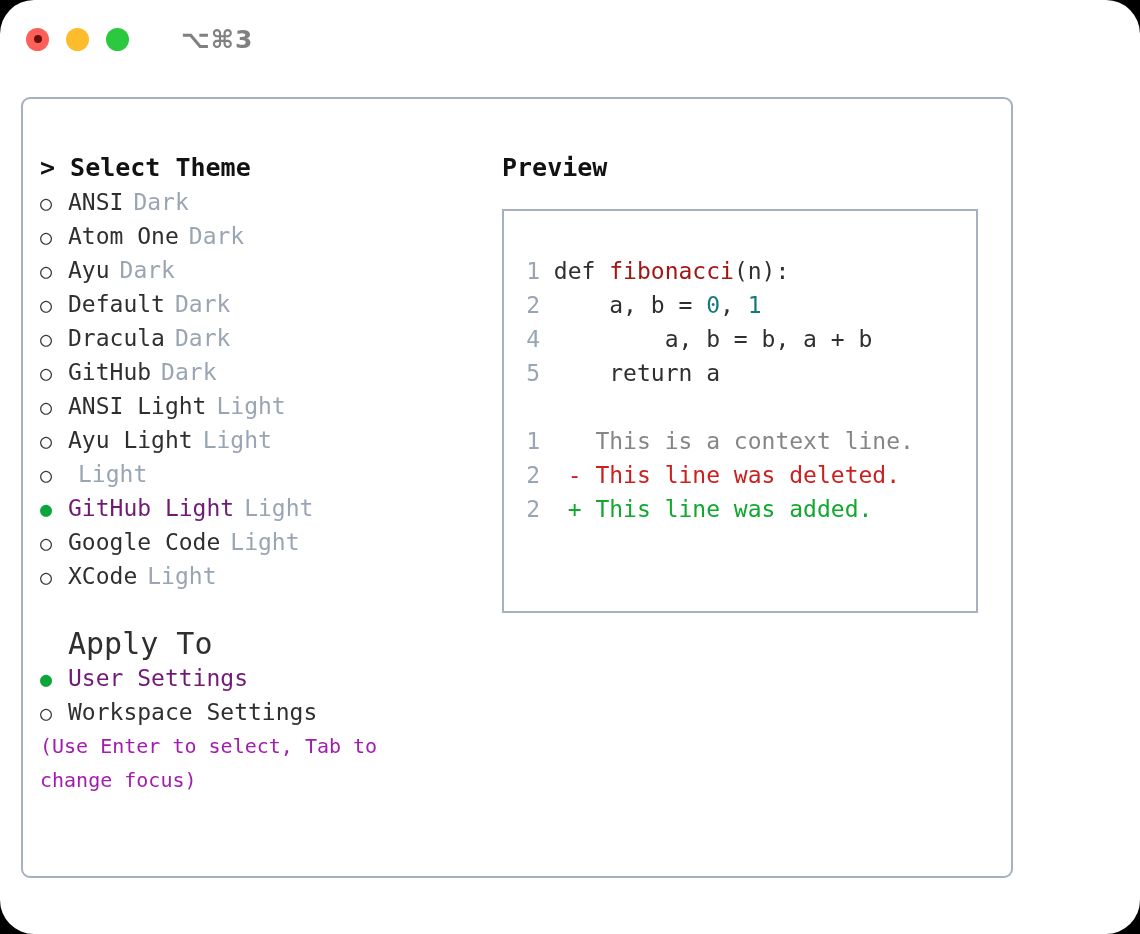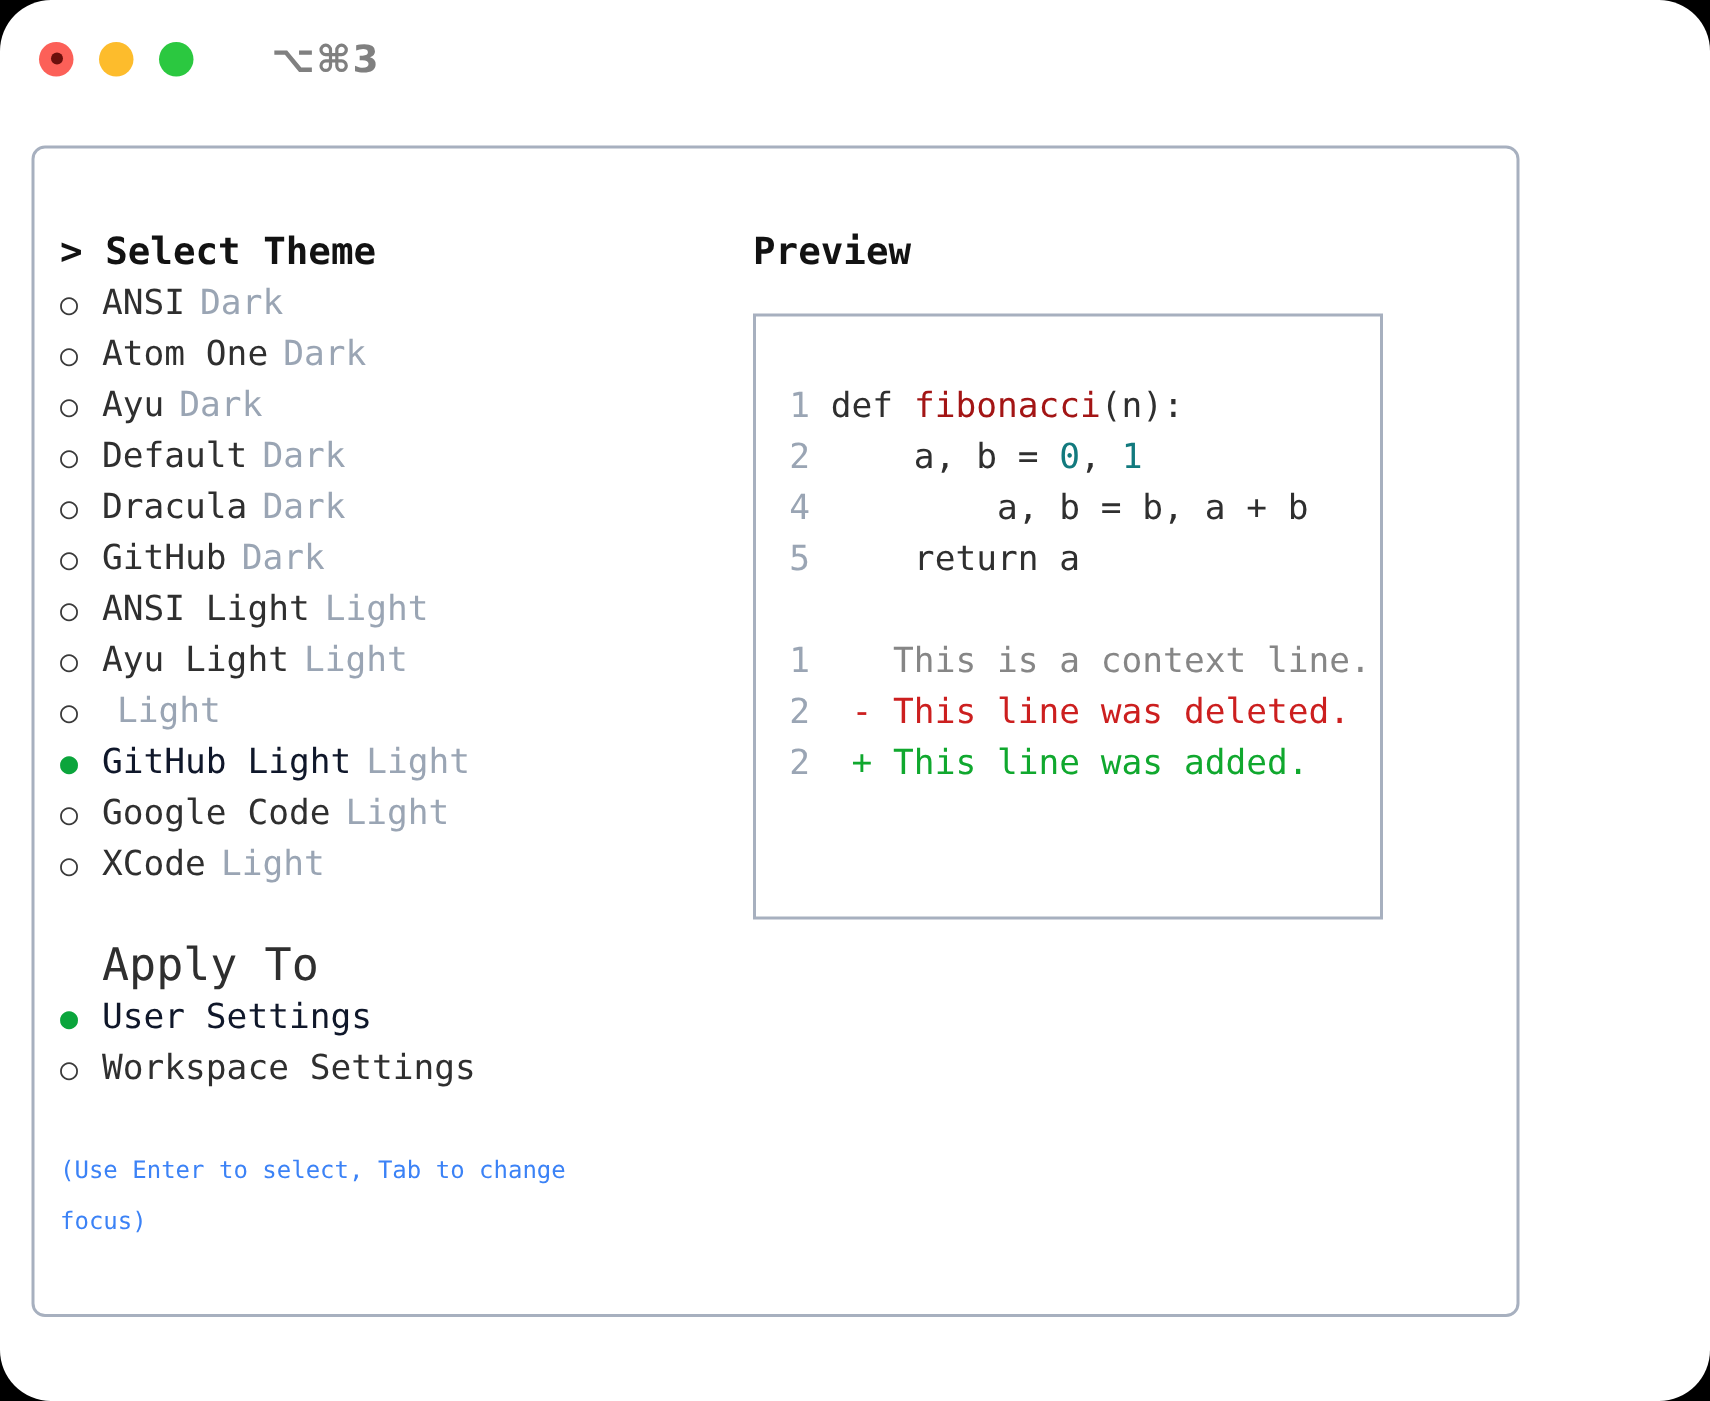--- a/index.html
+++ b/index.html
@@ -116,43 +116,42 @@
   }
   .marker {
     display: inline-block;
     width: 28px;
     flex: none;
     color: #3a3a3a;
     font-size: 20px;
   }
   .marker.sel { color: #0ba53c; }
   .theme-name { color: #2f2f2f; }
-  .theme-row.selected .theme-name { color: #0f172a; }
+  .theme-row.selected .theme-name { color: #701a75; }
   .theme-tag {
     color: #9aa5b4;
     margin-left: 10px;
   }
 
   .section-gap { height: 34px; }
 
   .apply-header {
     font-size: 30px;
     color: #2f2f2f;
     line-height: 34px;
     height: 34px;
     padding-left: 28px;
     white-space: pre;
     font-family: "DejaVu Sans Mono", monospace;
   }
 
   .hint {
-    margin-top: 34px;
-    font-size: 16px;
-    line-height: 34px;
-    color: #3b82f6;
+    font-size: 20px;
+    line-height: 34px;
+    color: #a21caf;
     width: 400px;
     white-space: pre-wrap;
     font-family: "DejaVu Sans Mono", monospace;
   }
 
   
   .right-col {
     position: absolute;
     left: 479px;
     top: 52px;
@@ -160,21 +159,21 @@
   }
   .preview-title {
     font-size: 25px;
     font-weight: bold;
     color: #121212;
     line-height: 34px;
     font-family: "DejaVu Sans Mono", monospace;
   }
   .preview-box {
     margin-top: 24px;
-    width: 420px;
+    width: 476px;
     height: 404px;
     border: 2px solid #a7b0bf;
     box-sizing: border-box;
     background: #ffffff;
     position: relative;
   }
   .code-area {
     position: absolute;
     left: 12px;
     top: 43px;

